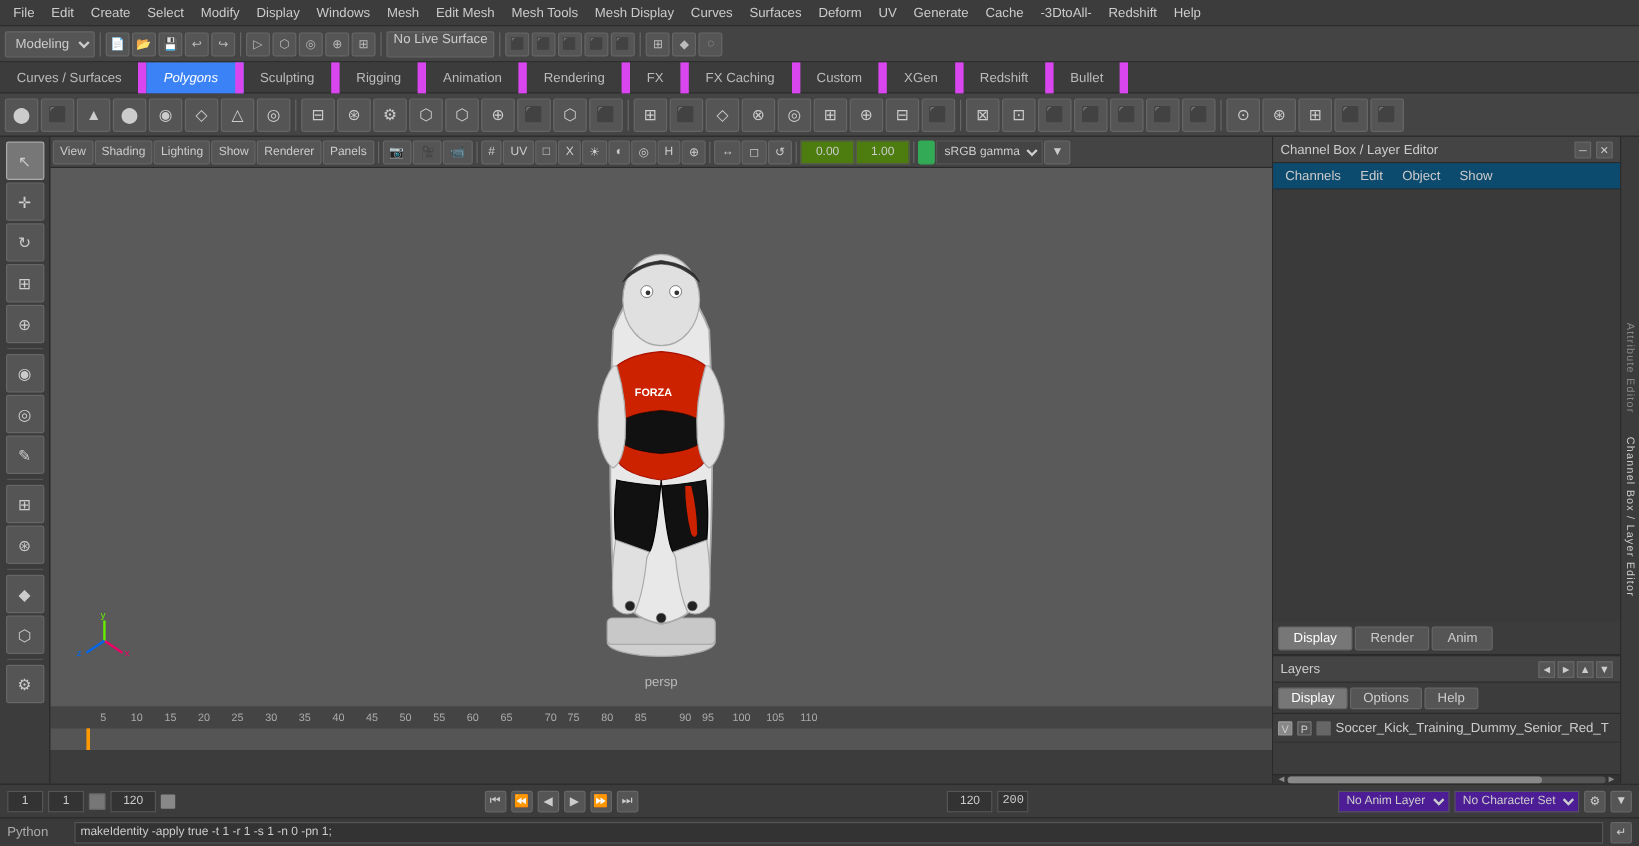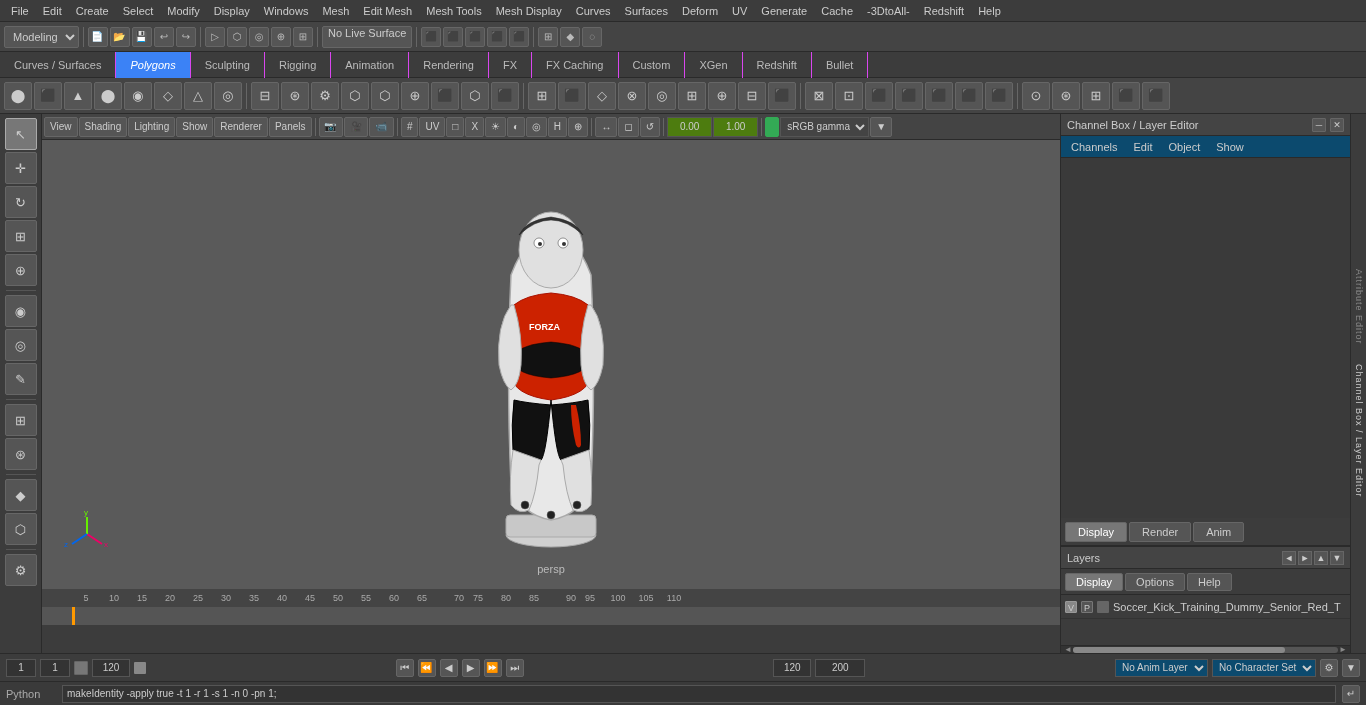--- a/index.html
+++ b/index.html
@@ -87,21 +87,21 @@
       align-items: center;
       background: #3c3c3c;
       height: 26px;
       border-bottom: 1px solid #2a2a2a;
     }
     .tab-item {
       padding: 4px 14px;
       cursor: pointer;
       font-size: 11px;
       color: #bbb;
-      border-right: 1px solid #d946ef;
+      border-right: 7px solid #d946ef;
       height: 26px;
       display: flex;
       align-items: center;
     }
     .tab-item.active {
       background: #3b82f6;
       color: #fff;
       font-style: italic;
     }
 
@@ -397,21 +397,21 @@
       border-radius: 2px;
       color: #ccc;
       font-size: 10px;
       display: flex;
       align-items: center;
       justify-content: center;
       cursor: pointer;
     }
     .pb-sep { flex: 1; }
     .pb-select {
-      background: #0c4a6e;
+      background: #4c1d95;
       border: 1px solid #555;
       color: #ccc;
       font-size: 10px;
       height: 18px;
       padding: 0 2px;
     }
 
     
     #python-bar {
       display: flex;
@@ -891,21 +891,21 @@
 
     <div class="pb-btn">⏮</div>
     <div class="pb-btn">⏪</div>
     <div class="pb-btn">◀</div>
     <div class="pb-btn">▶</div>
     <div class="pb-btn">⏩</div>
     <div class="pb-btn">⏭</div>
     <div class="pb-sep"></div>
 
     <input class="pb-num" style="width: 38px;" value="120">
-    <input class="pb-num" style="width: 50px;" value="200">
+    <input class="pb-num" style="width: 26px; font-family: Liberation Mono, monospace;" value="200">
     <div class="pb-sep"></div>
 
     <div style="display:flex;align-items:center;gap:2px;">
       <select class="pb-select">
         <option>No Anim Layer</option>
       </select>
     </div>
     <div style="display:flex;align-items:center;gap:2px;">
       <select class="pb-select">
         <option>No Character Set</option>

